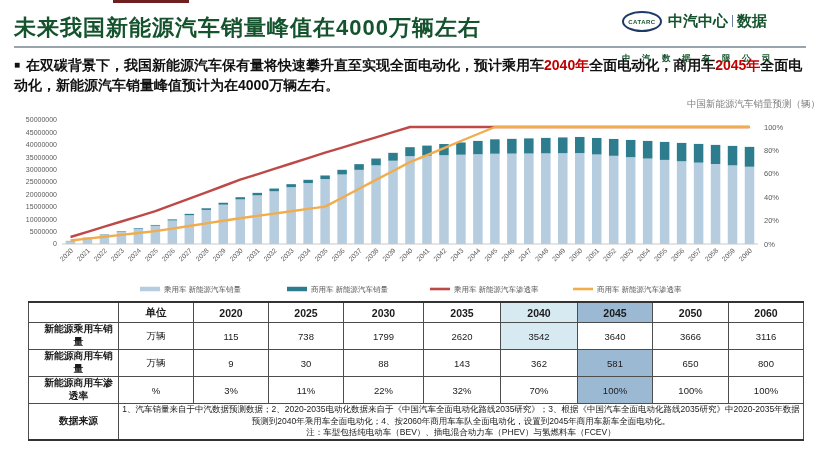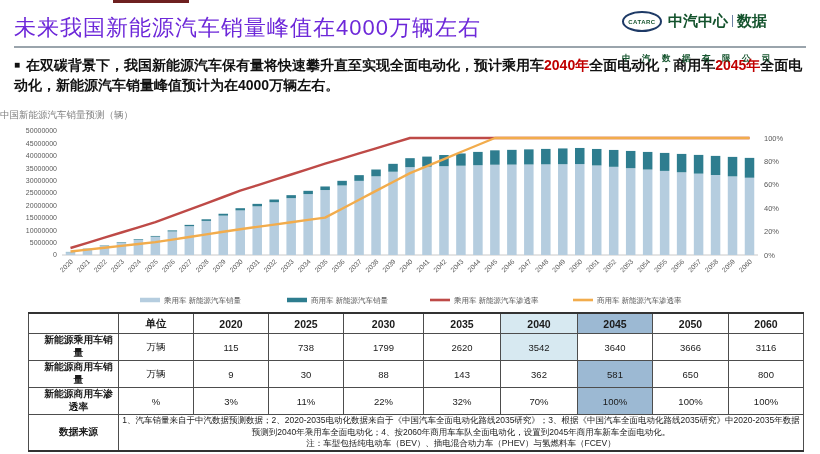--- a/index.html
+++ b/index.html
@@ -1,33 +1,33 @@
 <!DOCTYPE html>
 <html><head>
 <meta charset="utf-8">
 <style>
   html,body{margin:0;padding:0;background:#fff;}
   .slide{position:relative;width:820px;height:454px;background:#fff;overflow:hidden;
          font-family:"Liberation Sans","DejaVu Sans",sans-serif;}
   .top-artifact{position:absolute;left:113px;top:0;width:76px;height:3px;background:#6e2020;}
   .header{position:relative;padding:13px 14px 0 14px;}
-  .page-title{font-size:22px;font-weight:normal;color:#6d28d9;letter-spacing:1px;line-height:30px;}
+  .page-title{font-size:22px;font-weight:bold;color:#14532d;letter-spacing:1px;line-height:30px;}
   .logo{position:absolute;right:14px;top:11px;width:184px;color:#14532d;}
   .logo-row1{display:flex;align-items:center;}
   .logo-oval{width:36px;height:17px;border:2px solid #1e3a66;border-radius:50%;
              display:flex;align-items:center;justify-content:center;flex:none;}
   .logo-oval span{font-size:6px;font-weight:bold;letter-spacing:.5px;}
   .logo-brand{font-size:15px;font-weight:bold;margin-left:6px;white-space:nowrap;}
   .logo-sep{display:inline-block;width:1px;height:12px;background:#6b7fa3;margin:0 4px;vertical-align:-1px;}
   .logo-company{font-size:8.5px;font-weight:bold;letter-spacing:11.5px;margin-top:21px;white-space:nowrap;}
   .divider{border-bottom:2px solid #9aa4ac;margin:3px 14px 0 14px;}
   .intro{margin:7px 14px 0 14px;font-size:14px;font-weight:700;line-height:20px;color:#111;}
   .intro .bullet{font-size:10px;margin-right:6px;vertical-align:2px;}
   .intro .red{color:#c00000;}
-  .chart-title{margin-top:14px;text-align:left;font-size:9.5px;color:#7f7f7f;}
+  .chart-title{margin-top:3px;text-align:right;font-size:9.5px;color:#7f7f7f;}
   svg{display:block;}
   .svg-tick{font-size:7px;fill:#595959;}
   .svg-rtick{font-size:7.5px;fill:#595959;}
   .svg-xlabel{font-size:6.8px;fill:#595959;}
   .svg-legend{font-size:7.5px;fill:#595959;}
   table.data{border-collapse:collapse;table-layout:fixed;width:775px;margin:0 0 0 28px;
              font-size:9.5px;color:#1a1a1a;}
   table.data th,table.data td{border:1px solid #4d4d4d;padding:0 2px;text-align:center;height:19px;}
   table.data thead th{font-size:10.5px;font-weight:bold;}
   table.data tbody th{font-size:9.8px;font-weight:bold;padding-left:12px;}

